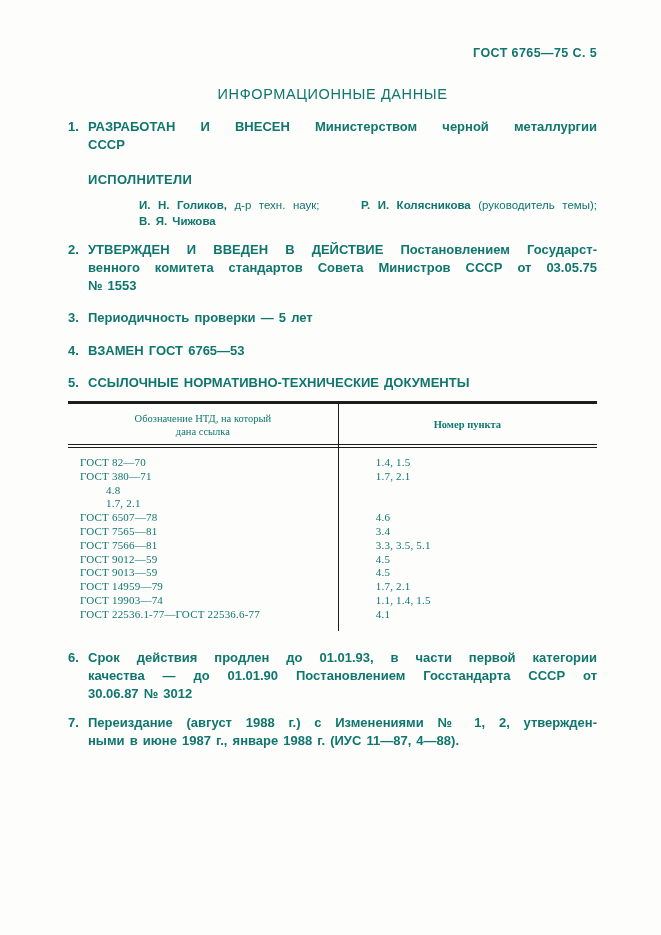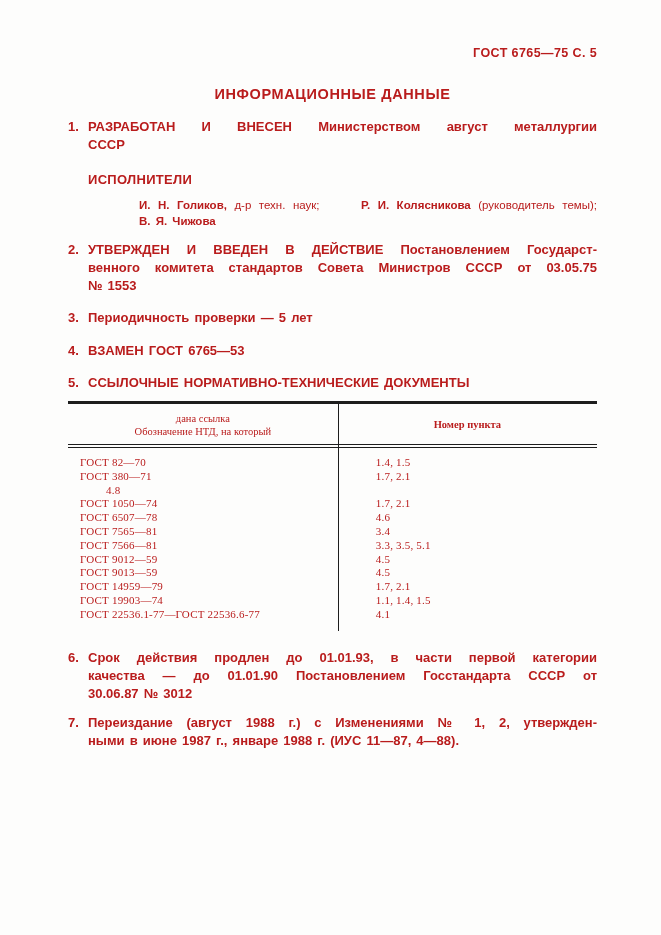--- a/index.html
+++ b/index.html
@@ -1,38 +1,38 @@
 <!DOCTYPE html>
 <html><head>
 <meta charset="utf-8">
 <style>
   html,body { margin:0; padding:0; background:#e8e8e8; }
   .page {
     position:relative;
     width:661px; height:935px;
     margin:0 auto;
     background:#fdfdfc;
-    color:#b91c1c;
+    color:#0f766e;
     font-family:"Liberation Sans", sans-serif;
     box-sizing:border-box;
     padding:46px 64px 0 68px;
     overflow:hidden;
   }
   .page-header {
     text-align:right;
     font-weight:bold;
     font-size:12.5px;
     letter-spacing:0.4px;
     line-height:14px;
   }
   .doc-title {
     margin:26px 0 0 0;
     text-align:center;
     font-size:14.5px;
-    font-weight:bold;
+    font-weight:normal;
     letter-spacing:0.6px;
     line-height:16px;
   }
   .item {
     display:flex;
     font-weight:bold;
     font-size:13px;
     line-height:18px;
     word-spacing:1.5px;
   }
@@ -112,21 +112,21 @@
 
 <div class="page">
 
   <div class="page-header">ГОСТ 6765—75 С. 5</div>
 
   <h1 class="doc-title">ИНФОРМАЦИОННЫЕ ДАННЫЕ</h1>
 
   <div class="item mt-item1">
     <span class="num">1.</span>
     <div class="body">
-      <span class="line just">РАЗРАБОТАН И ВНЕСЕН Министерством август металлургии</span>
+      <span class="line just">РАЗРАБОТАН И ВНЕСЕН Министерством черной металлургии</span>
       <span class="line">СССР</span>
     </div>
   </div>
 
   <div class="subheading">ИСПОЛНИТЕЛИ</div>
 
   <div class="executors">
     <span class="line just"><span class="b">И. Н. Голиков,</span> <span>д-р техн. наук;</span> <span class="b">Р. И. Колясникова</span> <span>(руководитель темы);</span></span>
     <span class="line b">В. Я. Чижова</span>
   </div>
@@ -158,42 +158,41 @@
     <span class="num">5.</span>
     <div class="body">
       <span class="line">ССЫЛОЧНЫЕ НОРМАТИВНО-ТЕХНИЧЕСКИЕ ДОКУМЕНТЫ</span>
     </div>
   </div>
 
   <div class="ref-table">
     <div class="vline"></div>
     <div class="thead">
       <div class="th col1">
+        <span class="line">Обозначение НТД, на который</span>
         <span class="line">дана ссылка</span>
-        <span class="line">Обозначение НТД, на который</span>
       </div>
       <div class="th col2">
         <span class="line">Номер пункта</span>
       </div>
     </div>
     <div class="rule-double"></div>
     <div class="tbody">
       <div class="tr">
           <div class="td col1">ГОСТ 82—70</div>
           <div class="td col2">1.4, 1.5</div>
         </div>
       <div class="tr">
           <div class="td col1">ГОСТ 380—71</div>
           <div class="td col2">1.7, 2.1</div>
         </div>
       <div class="tr">
           <div class="td col2">4.8</div>
         </div>
       <div class="tr">
-          <div class="td col1">ГОСТ 1050—74</div>
           <div class="td col2">1.7, 2.1</div>
         </div>
       <div class="tr">
           <div class="td col1">ГОСТ 6507—78</div>
           <div class="td col2">4.6</div>
         </div>
       <div class="tr">
           <div class="td col1">ГОСТ 7565—81</div>
           <div class="td col2">3.4</div>
         </div>

